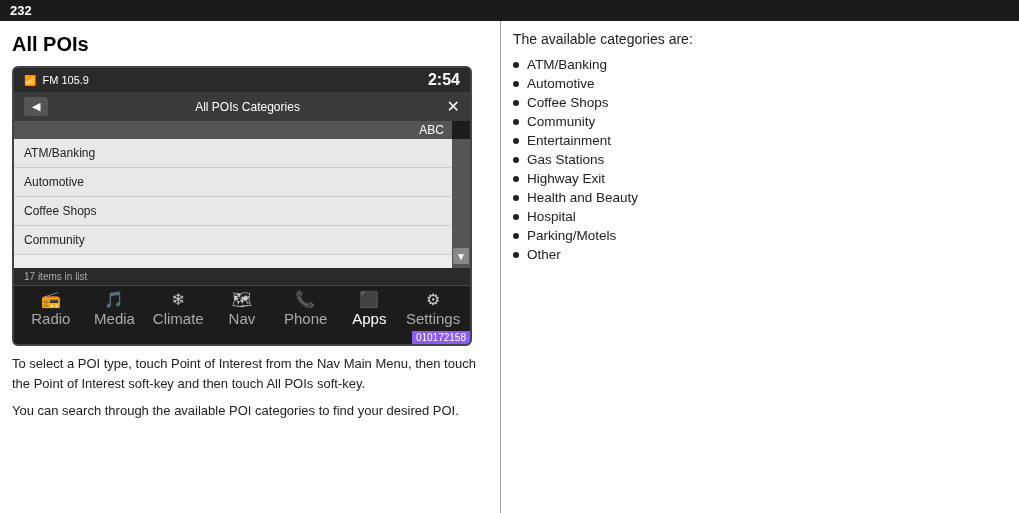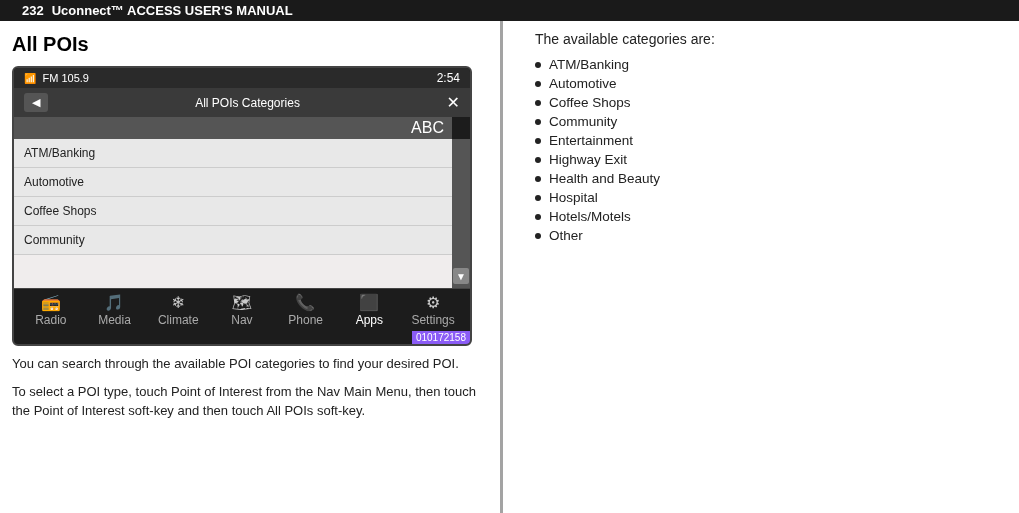--- a/index.html
+++ b/index.html
@@ -12,21 +12,21 @@
       display: flex;
       flex-direction: column;
     }
 
     
     .top-bar {
       background: #1a1a1a;
       color: #ffffff;
       font-size: 13px;
       font-weight: bold;
-      padding: 3px 22px;
+      padding: 3px 10px;
       display: flex;
       align-items: center;
       gap: 8px;
     }
     .top-bar-page {
       font-size: 13px;
     }
     .top-bar-title {
       font-size: 13px;
     }
@@ -77,22 +77,22 @@
     }
     .status-left {
       display: flex;
       align-items: center;
       gap: 6px;
     }
     .signal-icon {
       font-size: 10px;
     }
     .status-time {
-      font-size: 12px;
-      font-weight: normal;
+      font-size: 16px;
+      font-weight: bold;
     }
 
     
     .nav-bar {
       background: #3a3a3a;
       color: #ffffff;
       font-size: 12px;
       padding: 5px 10px;
       display: flex;
       align-items: center;
@@ -115,21 +115,21 @@
       color: white;
       font-size: 16px;
       cursor: pointer;
     }
 
     
     .abc-label {
       background: #555;
       color: white;
       text-align: right;
-      font-size: 16px;
+      font-size: 12px;
       padding: 2px 8px;
       margin-right: 18px;
     }
 
     
     .poi-list-area {
       flex: 1;
       display: flex;
       overflow: hidden;
       position: relative;
@@ -196,21 +196,21 @@
       align-items: center;
       gap: 1px;
       cursor: pointer;
       color: #ccc;
       min-width: 55px;
     }
     .nav-btn-icon {
       font-size: 16px;
     }
     .nav-btn-label {
-      font-size: 12px;
+      font-size: 15px;
       color: #aaa;
     }
     .nav-btn.active .nav-btn-label {
       color: #ffffff;
     }
 
     
     .image-tag {
       background: #8b5cf6;
       color: white;
@@ -224,22 +224,22 @@
     .description-text {
       margin-top: 8px;
       font-size: 13px;
       line-height: 1.5;
       color: #222;
     }
 
     
     .right-panel {
       flex: 1;
-      padding: 10px 32px;
-      border-left: 3px solid #a3a3a3;
+      padding: 10px 12px;
+      border-left: 1px solid #a3a3a3;
     }
 
     .right-panel-intro {
       font-size: 14px;
       margin-bottom: 8px;
       color: #222;
     }
 
     .poi-categories-list {
       list-style: none;
@@ -260,21 +260,20 @@
       background: #222;
       border-radius: 50%;
       flex-shrink: 0;
     }
   </style>
 </head>
 <body>
 
 <div class="top-bar">
   <span class="top-bar-page">232</span>
-  <span class="top-bar-title">Uconnect™ ACCESS USER'S MANUAL</span>
 </div>
 
 <div class="main-content">
 
   <div class="left-panel">
     <div class="all-pois-heading">All POIs</div>
 
     <div class="device-screen">
 
       <div class="status-bar">
@@ -298,20 +297,21 @@
           <div class="poi-item">ATM/Banking</div>
           <div class="poi-item">Automotive</div>
           <div class="poi-item">Coffee Shops</div>
           <div class="poi-item">Community</div>
         </div>
         <div class="scrollbar-area">
           <div class="scroll-down-btn">▼</div>
         </div>
       </div>
 
+      <div class="device-bottom">17 items in list</div>
 
       <div class="nav-buttons">
         <div class="nav-btn">
           <span class="nav-btn-icon">📻</span>
           <span class="nav-btn-label">Radio</span>
         </div>
         <div class="nav-btn">
           <span class="nav-btn-icon">🎵</span>
           <span class="nav-btn-label">Media</span>
         </div>
@@ -333,22 +333,22 @@
         </div>
         <div class="nav-btn">
           <span class="nav-btn-icon">⚙</span>
           <span class="nav-btn-label">Settings</span>
         </div>
       </div>
 
       <div class="image-tag">010172158</div>
     </div>
 
+    <p class="description-text">To select a POI type, touch Point of Interest from the Nav Main Menu, then touch the Point of Interest soft-key and then touch All POIs soft-key.</p>
     <p class="description-text">You can search through the available POI categories to find your desired POI.</p>
-    <p class="description-text">To select a POI type, touch Point of Interest from the Nav Main Menu, then touch the Point of Interest soft-key and then touch All POIs soft-key.</p>
   </div>
 
   <div class="right-panel">
     <p class="right-panel-intro">The available categories are:</p>
     <ul class="poi-categories-list" id="categories-list">
     <li>
           <span class="bullet"></span>
           <span>ATM/Banking</span>
         </li>
         <li>
@@ -362,33 +362,37 @@
         <li>
           <span class="bullet"></span>
           <span>Community</span>
         </li>
         <li>
           <span class="bullet"></span>
           <span>Entertainment</span>
         </li>
         <li>
           <span class="bullet"></span>
+          <span>Gas Stations</span>
+        </li>
+        <li>
+          <span class="bullet"></span>
           <span>Highway Exit</span>
         </li>
         <li>
           <span class="bullet"></span>
           <span>Health and Beauty</span>
         </li>
         <li>
           <span class="bullet"></span>
           <span>Hospital</span>
         </li>
         <li>
           <span class="bullet"></span>
-          <span>Hotels/Motels</span>
+          <span>Parking/Motels</span>
         </li>
         <li>
           <span class="bullet"></span>
           <span>Other</span>
         </li>
       </ul>
   </div>
 
 </div>
 

